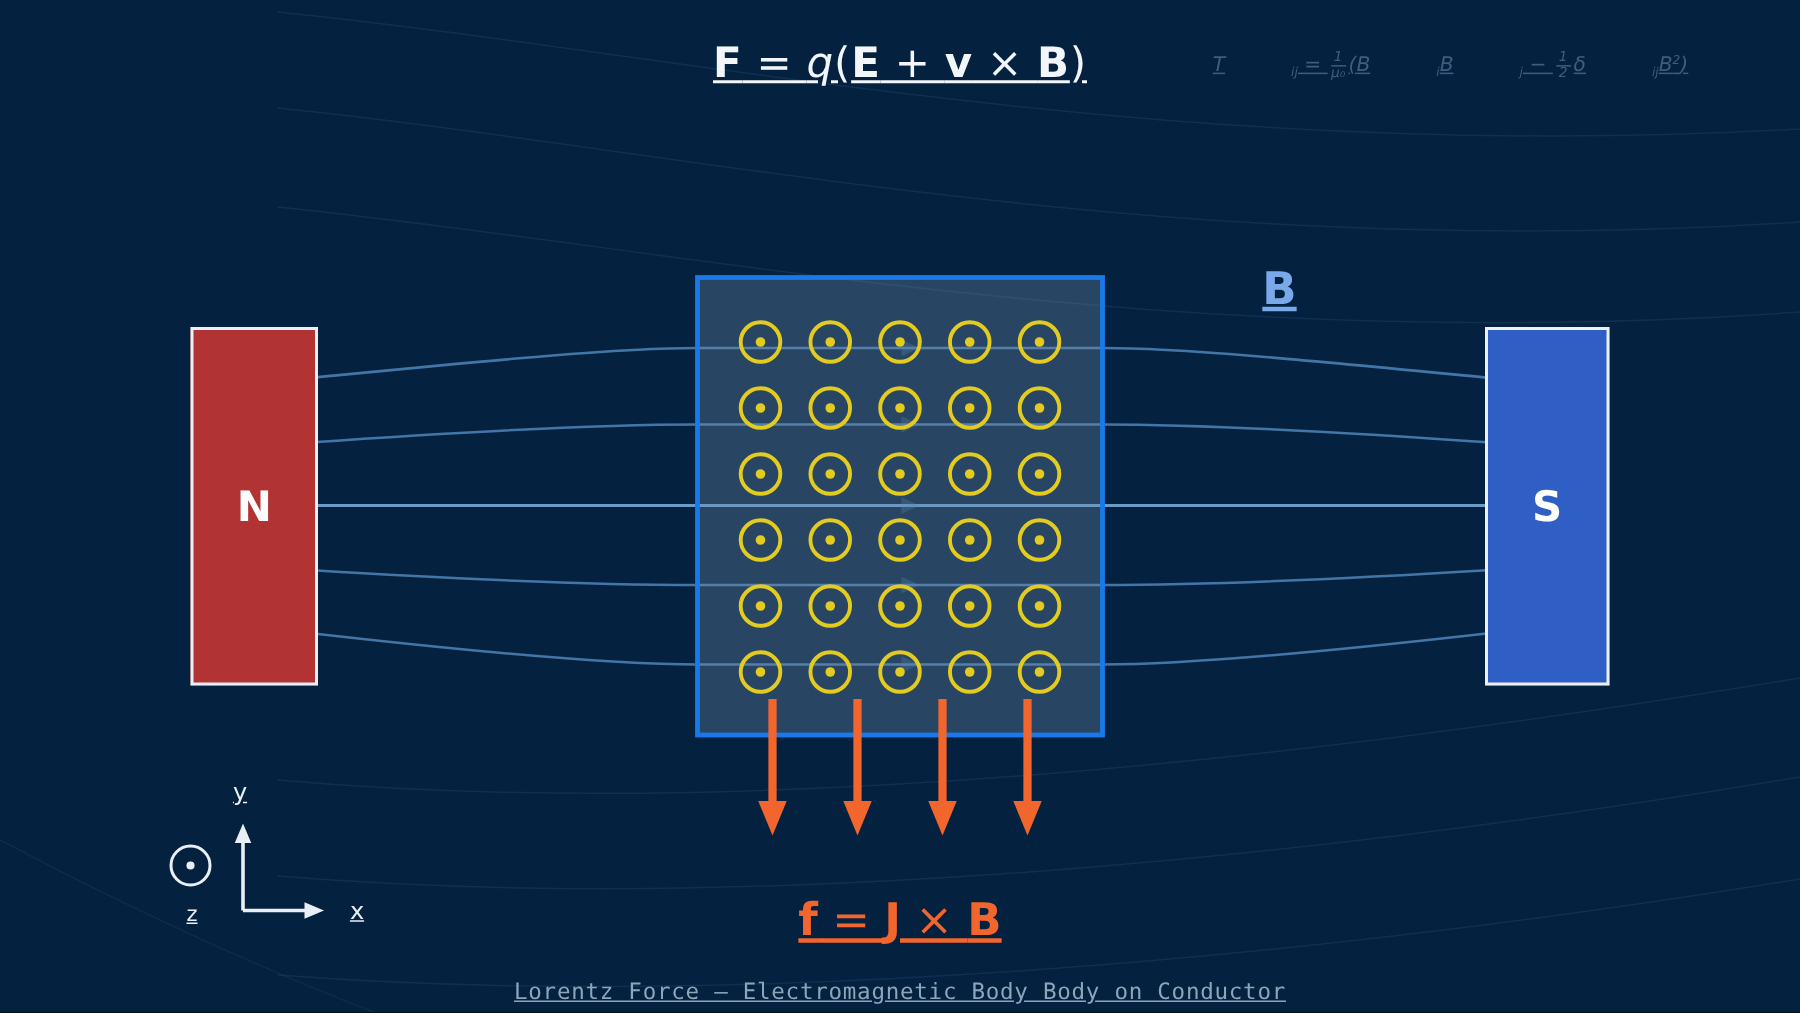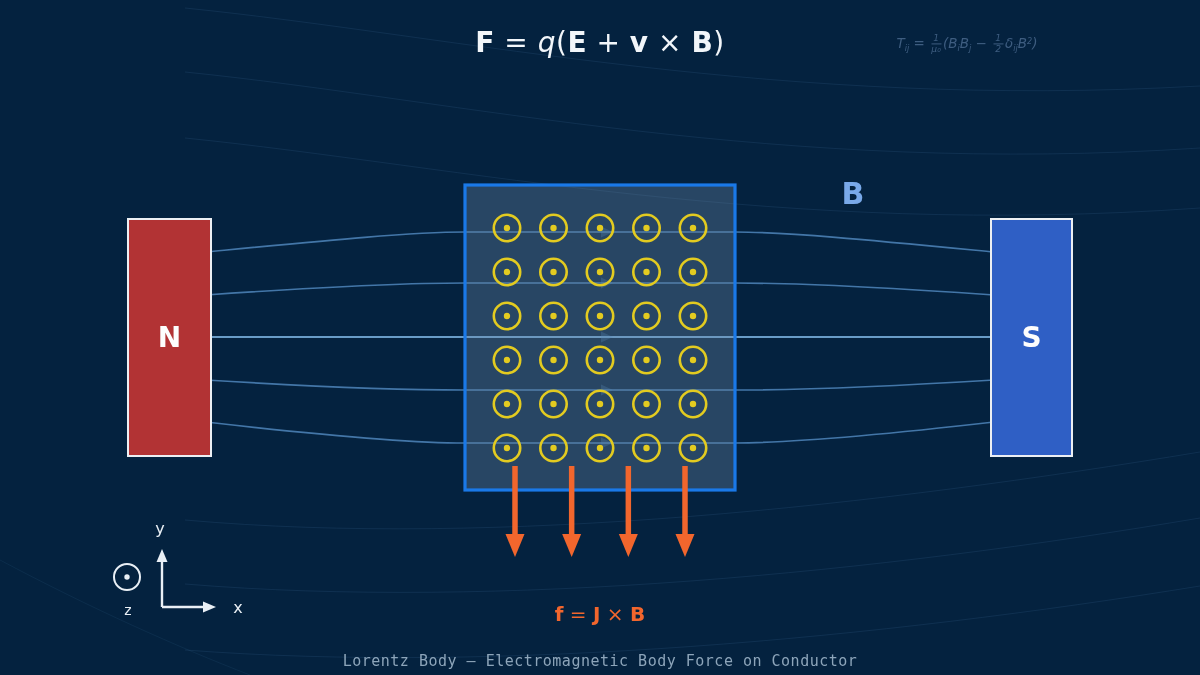--- a/index.html
+++ b/index.html
@@ -2,35 +2,35 @@
 <html style="--background: #04223f; --decor-line: #4578a8; --field-line: #4a80b4; --field-line-bright: #6fa3cf; --conductor-border: #1a79e8; --conductor-fill: #7492b0; --magnet-north: #b23334; --magnet-south: #2f5fc5; --magnet-border: #eceff3; --current-symbol: #e3cb20; --force: #f2662d; --j-label: #f3ca1b; --b-label: #79a9e9; --tensor-formula: #3e5d80; --caption: #8da5ba;"><head>
 <meta charset="utf-8">
 <style>
   html,body{margin:0;padding:0;background:#000;}
   .canvas{
     position:relative; width:1200px; height:675px; overflow:hidden;
     background:var(--background,#04223f);
     font-family:"DejaVu Sans",sans-serif;
   }
   .canvas svg{position:absolute;left:0;top:0;z-index:1;}
-  .lbl{position:absolute; transform:translate(-50%,-50%); white-space:nowrap; z-index:3;}
+  .lbl{position:absolute; transform:translate(-50%,-50%); white-space:nowrap; z-index:3;text-decoration:underline;}
 
   .title{left:600px; top:42px; font-size:28px; color:#f2f6fa; letter-spacing:.5px;}
   .tensor{left:967px; top:44px; font-size:13.5px; color:var(--tensor-formula,#3e5d80); font-style:italic;}
   .jlabel{left:600px; top:143px; font-size:22px; color:var(--j-label,#f3ca1b);}
   .blabel{left:853px; top:193px; font-size:30px; font-weight:bold; color:var(--b-label,#79a9e9);}
-  .fformula{left:600px; top:614px; font-size:20px; font-weight:bold; color:var(--force,#f2662d);}
+  .fformula{left:600px; top:614px; font-size:30px; font-weight:bold; color:var(--force,#f2662d);}
   .caption{left:600px; top:661px; font-size:15px; color:var(--caption,#8da5ba);
            font-family:"DejaVu Sans Mono",monospace; letter-spacing:.5px;}
   .axis-lbl{font-size:16px; color:#e9eff5;}
 
   .seg-bold{font-weight:bold;}
   .seg-italic{font-style:italic;}
   .seg-normal{font-weight:normal;}
-  .seg-sub{font-size:.6em; font-style:italic; vertical-align:-.35em;}
+  .seg-sub{font-size:.6em; font-style:italic; vertical-align:-.35em;margin-left:44px;}
   .seg-sup{font-size:.6em; vertical-align:.55em;}
   .frac{display:inline-block; text-align:center; vertical-align:-.45em; font-size:.68em; line-height:1.1; margin:0 2px;}
   .frac .num{display:block; border-bottom:1px solid currentColor; padding:0 2px;}
   .frac .den{display:block;}
 
   .magnet{position:absolute; top:218px; width:85px; height:239px; box-sizing:border-box;
           border:2px solid var(--magnet-border,#eceff3); display:flex; align-items:center; justify-content:center;
           z-index:2; font-weight:bold; font-size:28px; color:#fdfdfd;}
   .magnet-n{left:127px; background:var(--magnet-north,#b23334);}
   .magnet-s{left:990px; width:83px; background:var(--magnet-south,#2f5fc5);}
@@ -173,19 +173,19 @@
   <div class="lbl blabel">B</div>
 
   <div class="magnet magnet-n">
     <span>N</span>
   </div>
   <div class="magnet magnet-s">
     <span>S</span>
   </div>
 
   <div class="lbl fformula"><span class="seg-bold">f</span><span class="seg-normal"> = </span><span class="seg-bold">J</span><span class="seg-normal"> × </span><span class="seg-bold">B</span></div>
-  <div class="lbl caption">Lorentz Body — Electromagnetic Body Force on Conductor</div>
+  <div class="lbl caption">Lorentz Force — Electromagnetic Body Body on Conductor</div>
 
   <div class="lbl axis-lbl" style="left:160px; top:528px;">y</div>
   <div class="lbl axis-lbl" style="left:238px; top:607px;">x</div>
   <div class="lbl axis-lbl" style="left:128px; top:610px; font-size:14px;">z</div>
 
 </div>
 
 </body></html>

